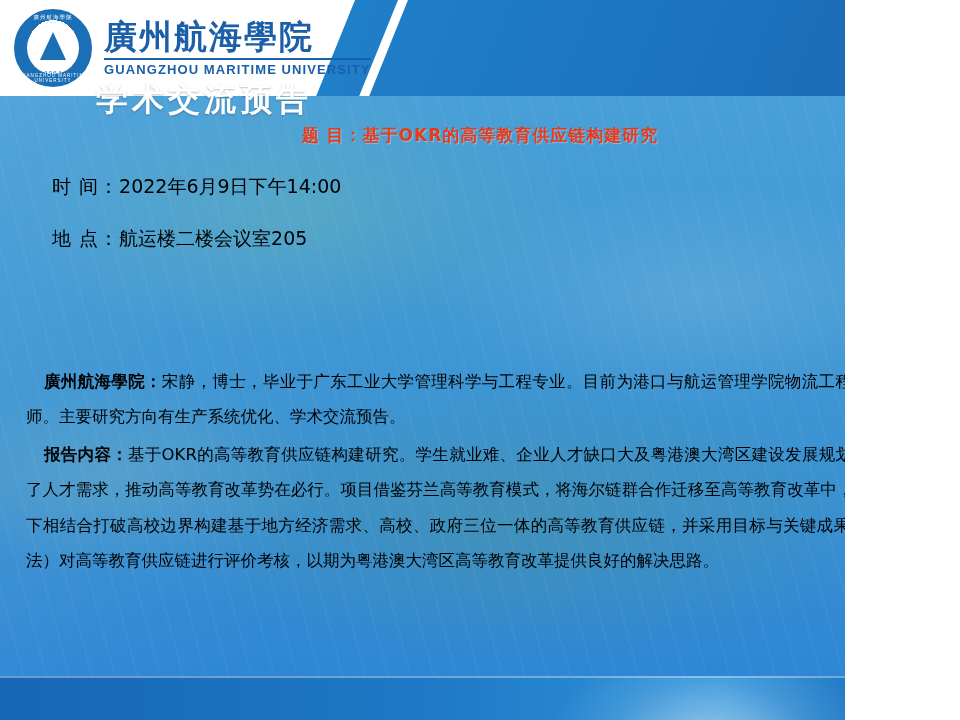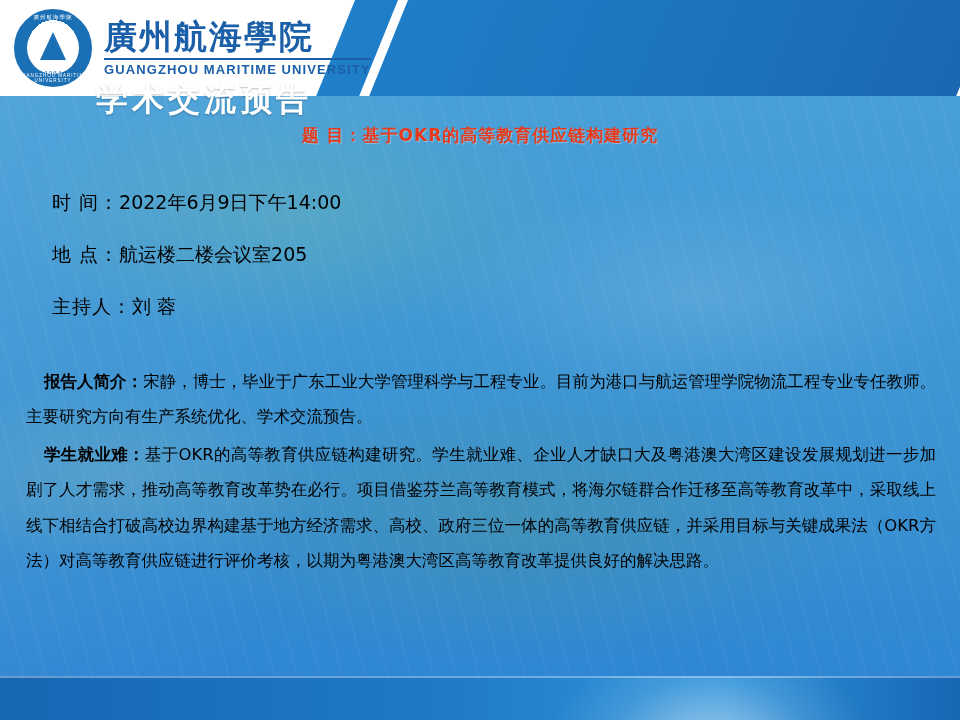--- a/index.html
+++ b/index.html
@@ -7,21 +7,21 @@
     padding: 0;
   }
   body {
     width: 960px;
     height: 720px;
     overflow: hidden;
     font-family: "Liberation Sans", sans-serif;
   }
   .poster {
     position: relative;
-    width: 960px;
+    width: 845px;
     height: 720px;
     background: linear-gradient(160deg, #1f6fc4 0%, #2f86d4 25%, #3d9ad8 50%, #2f86d4 75%, #1f6fc4 100%);
     overflow: hidden;
   }
   
   .bg-photo {
     position: absolute;
     left: 0;
     top: 96px;
     width: 960px;
@@ -197,21 +197,20 @@
     left: 52px;
     top: 78px;
     width: 880px;
   }
   .meta-row {
     font-family: "DejaVu Sans", sans-serif;
     font-size: 19px;
     color: #000000;
     margin-bottom: 26px;
     white-space: nowrap;
-    margin-top: 16px;
   }
   .meta-label {
     letter-spacing: 1px;
   }
   .body-text {
     position: absolute;
     left: 26px;
     top: 268px;
     width: 910px;
     font-family: "DejaVu Sans", sans-serif;
@@ -287,31 +286,28 @@
 
     <div class="title">题 目：基于OKR的高等教育供应链构建研究</div>
 
     <div class="meta">
       <div class="meta-row">
         <span class="meta-label">时 间：</span><span>2022年6月9日下午14:00</span>
       </div>
       <div class="meta-row">
         <span class="meta-label">地 点：</span><span>航运楼二楼会议室205</span>
       </div>
-      <div class="meta-row">
-        <span class="meta-label">主持人：</span><span>刘  蓉</span>
-      </div>
     </div>
 
     <div class="body-text">
       <p class="para">
-        <b>报告人简介：</b><span>宋静，博士，毕业于广东工业大学管理科学与工程专业。目前为港口与航运管理学院物流工程专业专任教师。主要研究方向有生产系统优化、学术交流预告。</span>
+        <b>廣州航海學院：</b><span>宋静，博士，毕业于广东工业大学管理科学与工程专业。目前为港口与航运管理学院物流工程专业专任教师。主要研究方向有生产系统优化、学术交流预告。</span>
       </p>
       <p class="para">
-        <b>学生就业难：</b><span>基于OKR的高等教育供应链构建研究。学生就业难、企业人才缺口大及粤港澳大湾区建设发展规划进一步加剧了人才需求，推动高等教育改革势在必行。项目借鉴芬兰高等教育模式，将海尔链群合作迁移至高等教育改革中，采取线上线下相结合打破高校边界构建基于地方经济需求、高校、政府三位一体的高等教育供应链，并采用目标与关键成果法（OKR方法）对高等教育供应链进行评价考核，以期为粤港澳大湾区高等教育改革提供良好的解决思路。</span>
+        <b>报告内容：</b><span>基于OKR的高等教育供应链构建研究。学生就业难、企业人才缺口大及粤港澳大湾区建设发展规划进一步加剧了人才需求，推动高等教育改革势在必行。项目借鉴芬兰高等教育模式，将海尔链群合作迁移至高等教育改革中，采取线上线下相结合打破高校边界构建基于地方经济需求、高校、政府三位一体的高等教育供应链，并采用目标与关键成果法（OKR方法）对高等教育供应链进行评价考核，以期为粤港澳大湾区高等教育改革提供良好的解决思路。</span>
       </p>
     </div>
 
   </div>
 
   <div class="footer-band">
     <div class="footer-top-edge"></div>
     <div class="footer-glow"></div>
   </div>
 

